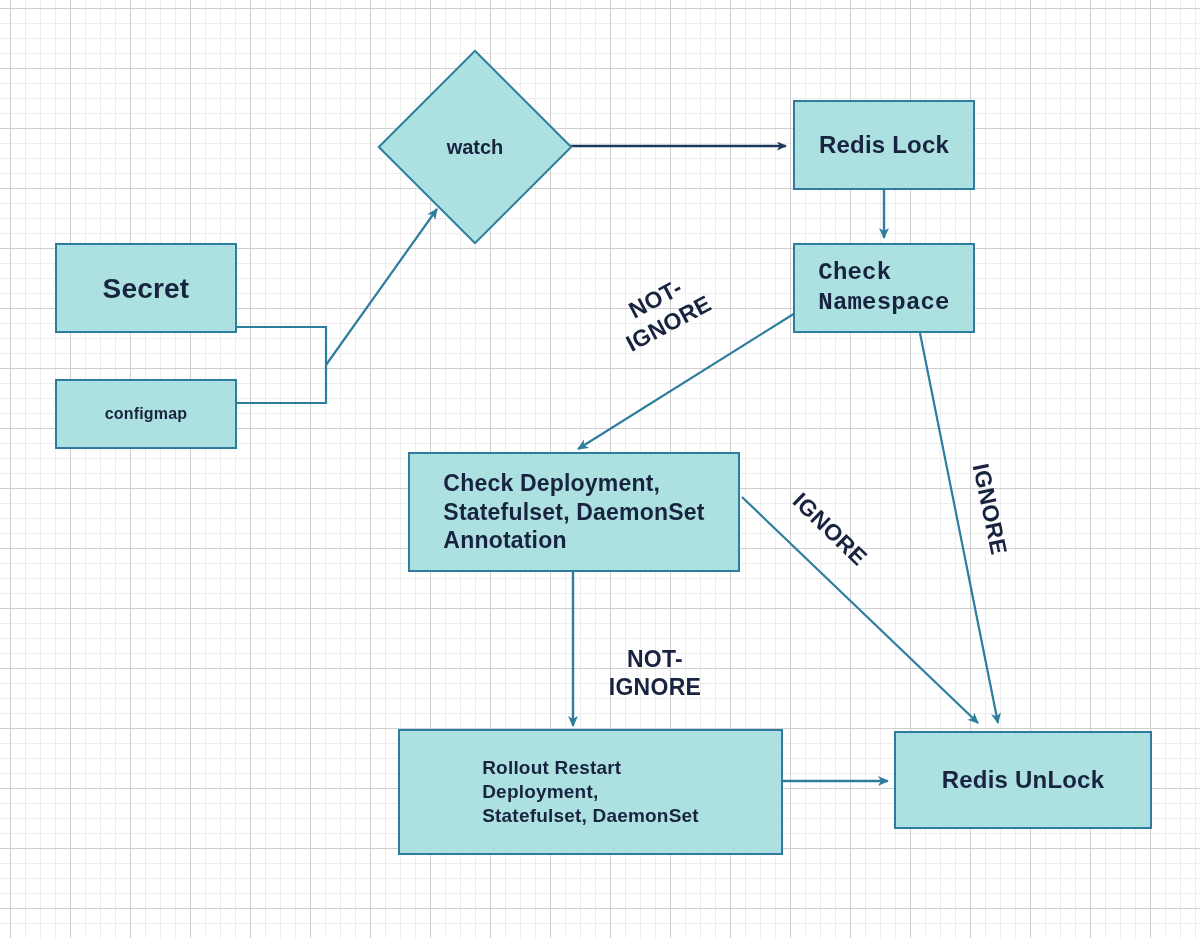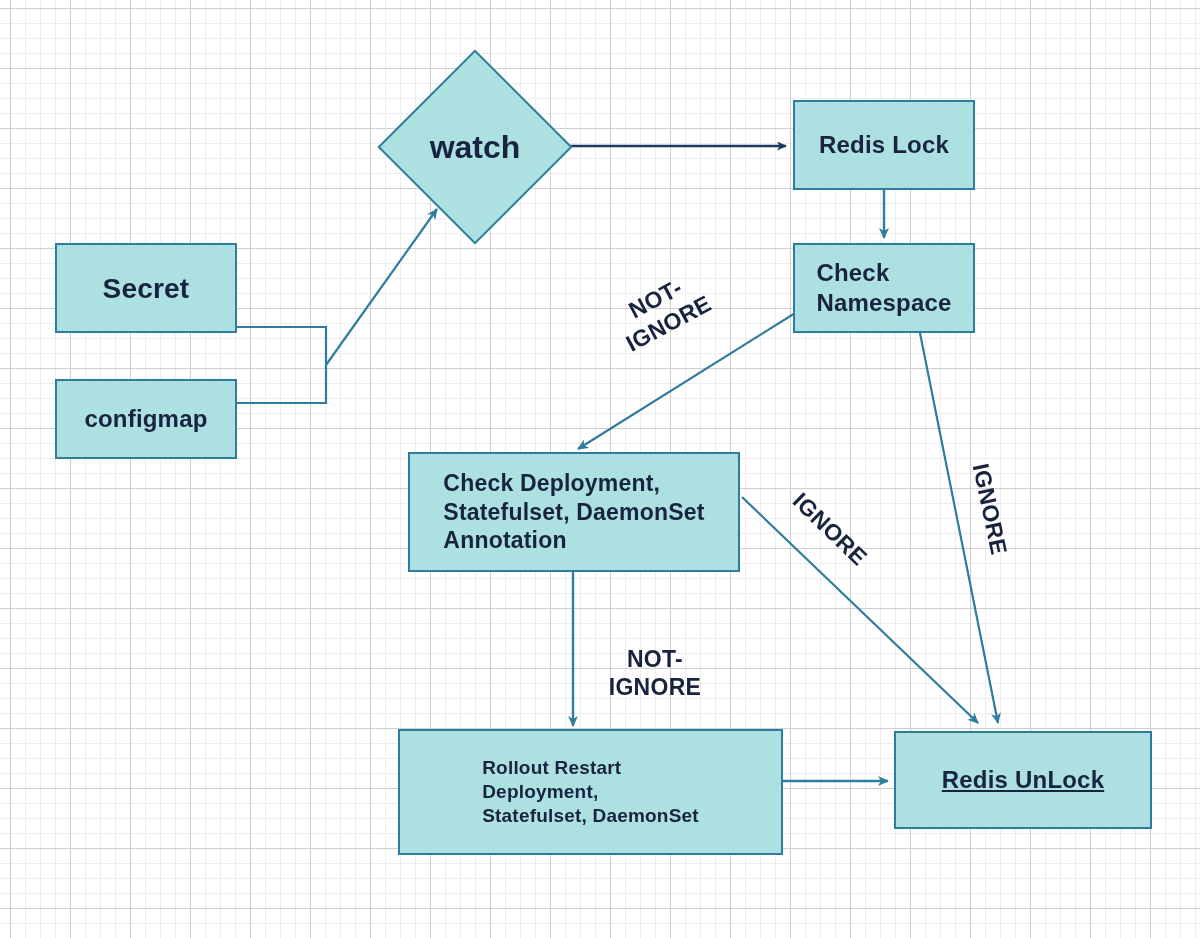--- a/index.html
+++ b/index.html
@@ -67,21 +67,21 @@
     position: absolute;
     left: 0;
     top: 0;
     width: 100%;
     height: 100%;
     display: flex;
     align-items: center;
     justify-content: center;
     color: #18243f;
     font-weight: bold;
-    font-size: 32px;
+    font-size: 20px;
   }
   .edge-label {
     position: absolute;
     color: #18243f;
     font-weight: bold;
     font-size: 23px;
     line-height: 1.22;
     white-space: pre-line;
     text-align: center;
     letter-spacing: 0.3px;
@@ -133,51 +133,51 @@
 
     <g>
       <path d="M752,781 L888,781" fill="none" stroke="#2e7d9e" stroke-width="2.4" marker-end="url(#arrowTeal)"></path>
     </g>
   </svg>
 
   <div class="node" style="left:55px; top:243px; width:182px; height:90px; font-size:28px;">
     <span class="node-text">Secret</span>
   </div>
 
-  <div class="node" style="left:55px; top:379px; width:182px; height:80px; font-size:24px;">
+  <div class="node" style="left:55px; top:379px; width:182px; height:70px; font-size:16px;">
     <span class="node-text">configmap</span>
   </div>
 
   <div class="diamond-wrap" style="left:406px; top:78px; width:138px; height:138px;">
     <div class="diamond-shape"></div>
     <div class="diamond-label">watch</div>
   </div>
 
   <div class="node" style="left:793px; top:100px; width:182px; height:90px; font-size:24px;">
     <span class="node-text">Redis Lock</span>
   </div>
 
-  <div class="node" style="left:793px; top:243px; width:182px; height:90px; font-size:24px;">
+  <div class="node" style="left:793px; top:243px; width:182px; height:90px; font-size:24px;font-family:Liberation Mono, monospace;">
     <span class="node-text">Check
 Namespace</span>
   </div>
 
   <div class="node" style="left:408px; top:452px; width:332px; height:120px; font-size:23px;">
     <span class="node-text">Check Deployment,
 Statefulset, DaemonSet
 Annotation</span>
   </div>
 
   <div class="node" style="left:398px; top:729px; width:385px; height:126px; font-size:19px;">
     <span class="node-text">Rollout Restart
 Deployment,
 Statefulset, DaemonSet</span>
   </div>
 
-  <div class="node" style="left:894px; top:731px; width:258px; height:98px; font-size:24px;text-decoration:underline;">
+  <div class="node" style="left:894px; top:731px; width:258px; height:98px; font-size:24px;">
     <span class="node-text">Redis UnLock</span>
   </div>
 
   <div class="edge-label" style="left:602px; top:283px; width:120px; transform: rotate(-28deg); transform-origin: center center;">NOT-
 IGNORE</div>
 
   <div class="edge-label" style="left:770px; top:515px; width:120px; transform: rotate(44deg); transform-origin: center center;">IGNORE</div>
 
   <div class="edge-label" style="left:930px; top:495px; width:120px; transform: rotate(78deg); transform-origin: center center;">IGNORE</div>
 

